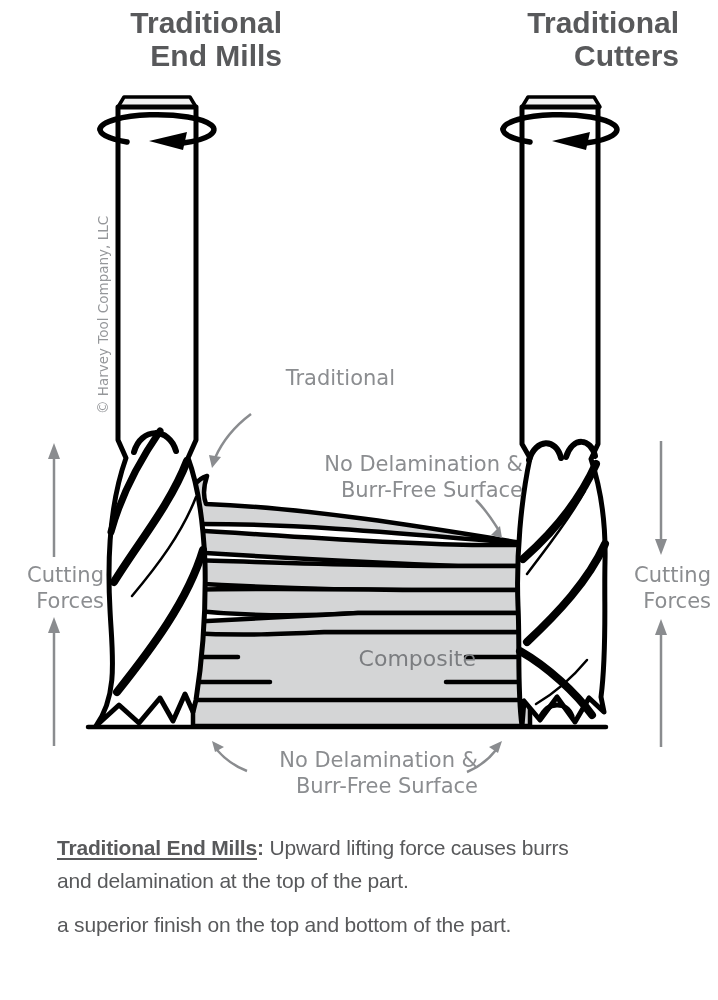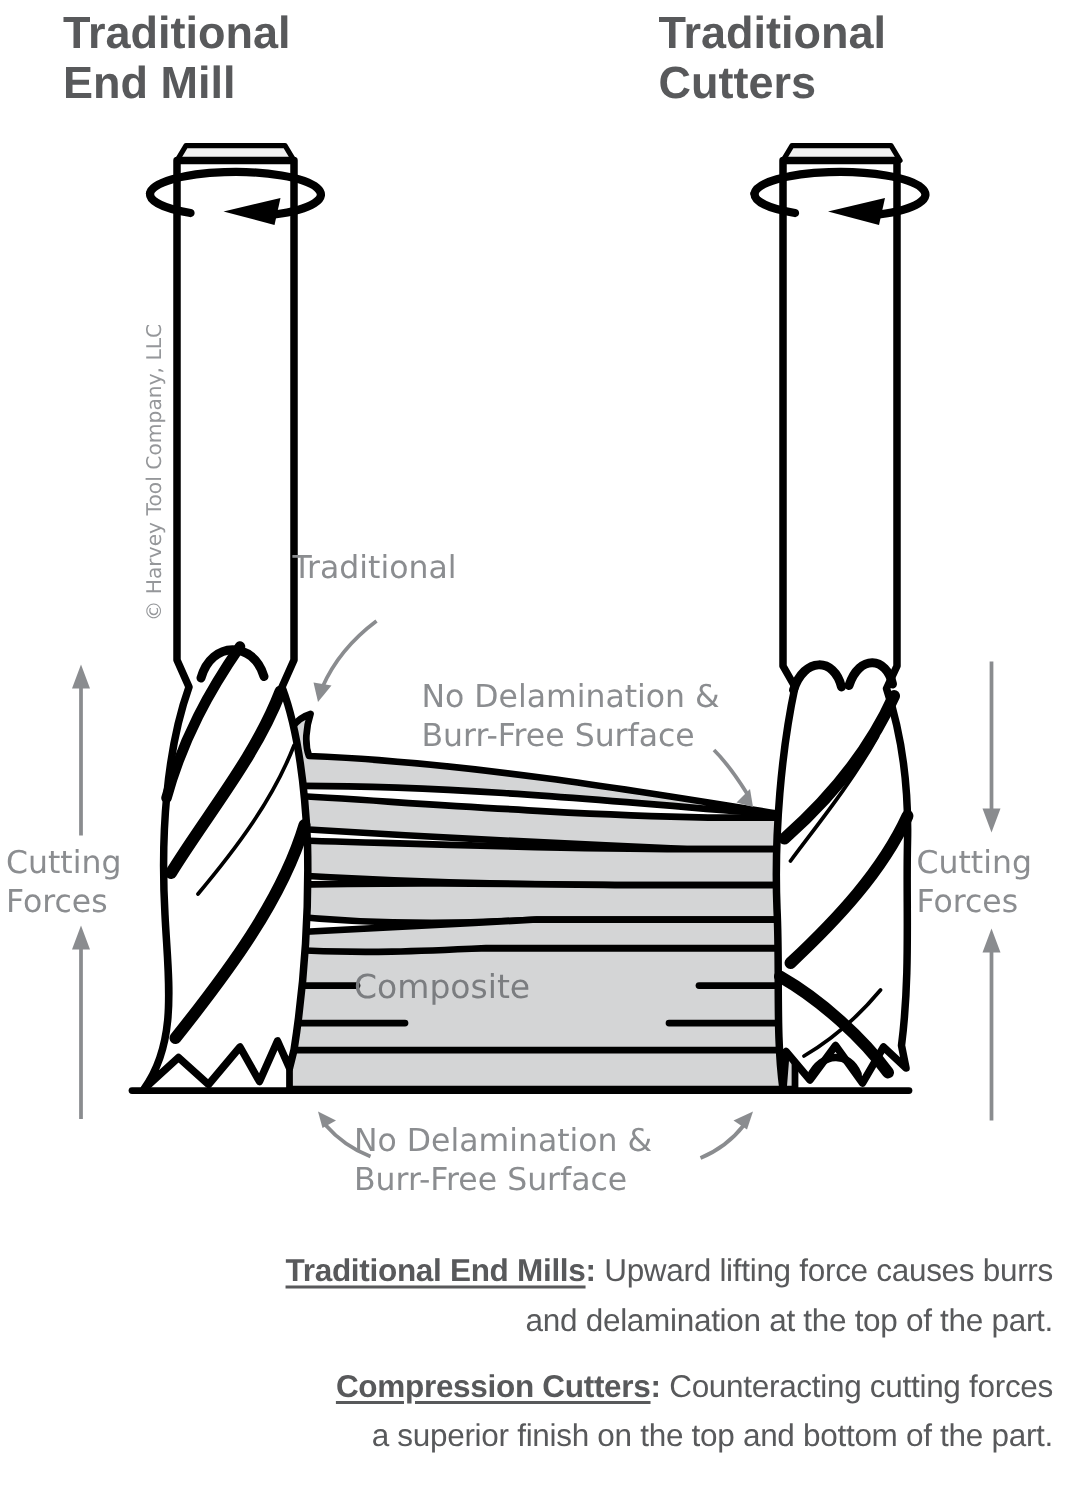--- a/index.html
+++ b/index.html
@@ -1,27 +1,27 @@
 <!DOCTYPE html>
 <html><head>
 <meta charset="utf-8">
 <style>
   html,body{margin:0;padding:0;background:#ffffff;}
   .stage{position:relative;width:718px;height:1000px;background:#fff;overflow:hidden;
          font-family:"Liberation Sans",sans-serif;}
   .stage svg{position:absolute;left:0;top:0;}
-  .txt{position:absolute;text-align:left;}
+  .txt{position:absolute;text-align:right;}
   .title{font-weight:bold;font-size:30px;line-height:33px;color:#58595b;letter-spacing:0px;}
   .lbl{font-family:"DejaVu Sans",sans-serif;font-size:21px;line-height:26px;color:#8b8d90;}
   .lbl-dark{font-family:"DejaVu Sans",sans-serif;font-size:22px;line-height:27px;color:#7b7d80;}
   .watermark{position:absolute;left:95px;top:414px;transform-origin:0 0;transform:rotate(-90deg);
              white-space:nowrap;font-family:"DejaVu Sans",sans-serif;font-size:13.5px;color:#95979a;}
   .paras{position:absolute;left:57px;top:831px;width:645px;color:#58595b;
          font-size:21px;line-height:33px;letter-spacing:-0.2px;}
-  .para{margin:0 0 11px 0;text-align:right;}
+  .para{margin:0 0 11px 0;}
   .pline{white-space:nowrap;}
   .phead{font-weight:bold;text-decoration:underline;text-decoration-thickness:2px;text-underline-offset:3px;}
   .pcolon{font-weight:bold;}
 </style>
 </head>
 <body>
 
 <div class="stage">
 
   <svg width="718" height="1000" viewBox="0 0 718 1000">
@@ -120,21 +120,21 @@
       <polygon points="212,741 215,752 224,747" stroke="none"></polygon>
     </g>
     <g stroke="#8a8c8f" stroke-width="2.5" fill="#8a8c8f">
       <path d="M467,772 C479,767 489,759 496,750" fill="none"></path>
       <polygon points="502,741 498,753 489,747" stroke="none"></polygon>
     </g>
   </svg>
 
   <div class="txt title" style="left:42px;top:6px;width:240px;">
     <div>Traditional</div>
-    <div>End Mill</div>
+    <div>End Mills</div>
   </div>
   <div class="txt title" style="left:439px;top:6px;width:240px;">
     <div>Traditional</div>
     <div>Cutters</div>
   </div>
 
   <div class="watermark">© Harvey Tool Company, LLC</div>
 
   <div class="txt lbl" style="left:195px;top:365px;width:200px;">
     <div>Traditional</div>
@@ -163,18 +163,17 @@
     <div>No Delamination &amp;</div>
     <div>Burr-Free Surface</div>
   </div>
 
   <div class="paras">
     <div class="para">
       <div class="pline"><span class="phead">Traditional End Mills</span><span class="pcolon">: </span><span>Upward lifting force causes burrs</span></div>
       <div class="pline">and delamination at the top of the part.</div>
     </div>
     <div class="para">
-      <div class="pline"><span class="phead">Compression Cutters</span><span class="pcolon">: </span><span>Counteracting cutting forces</span></div>
       <div class="pline">a superior finish on the top and bottom of the part.</div>
     </div>
   </div>
 
 </div>
 
 </body></html>

